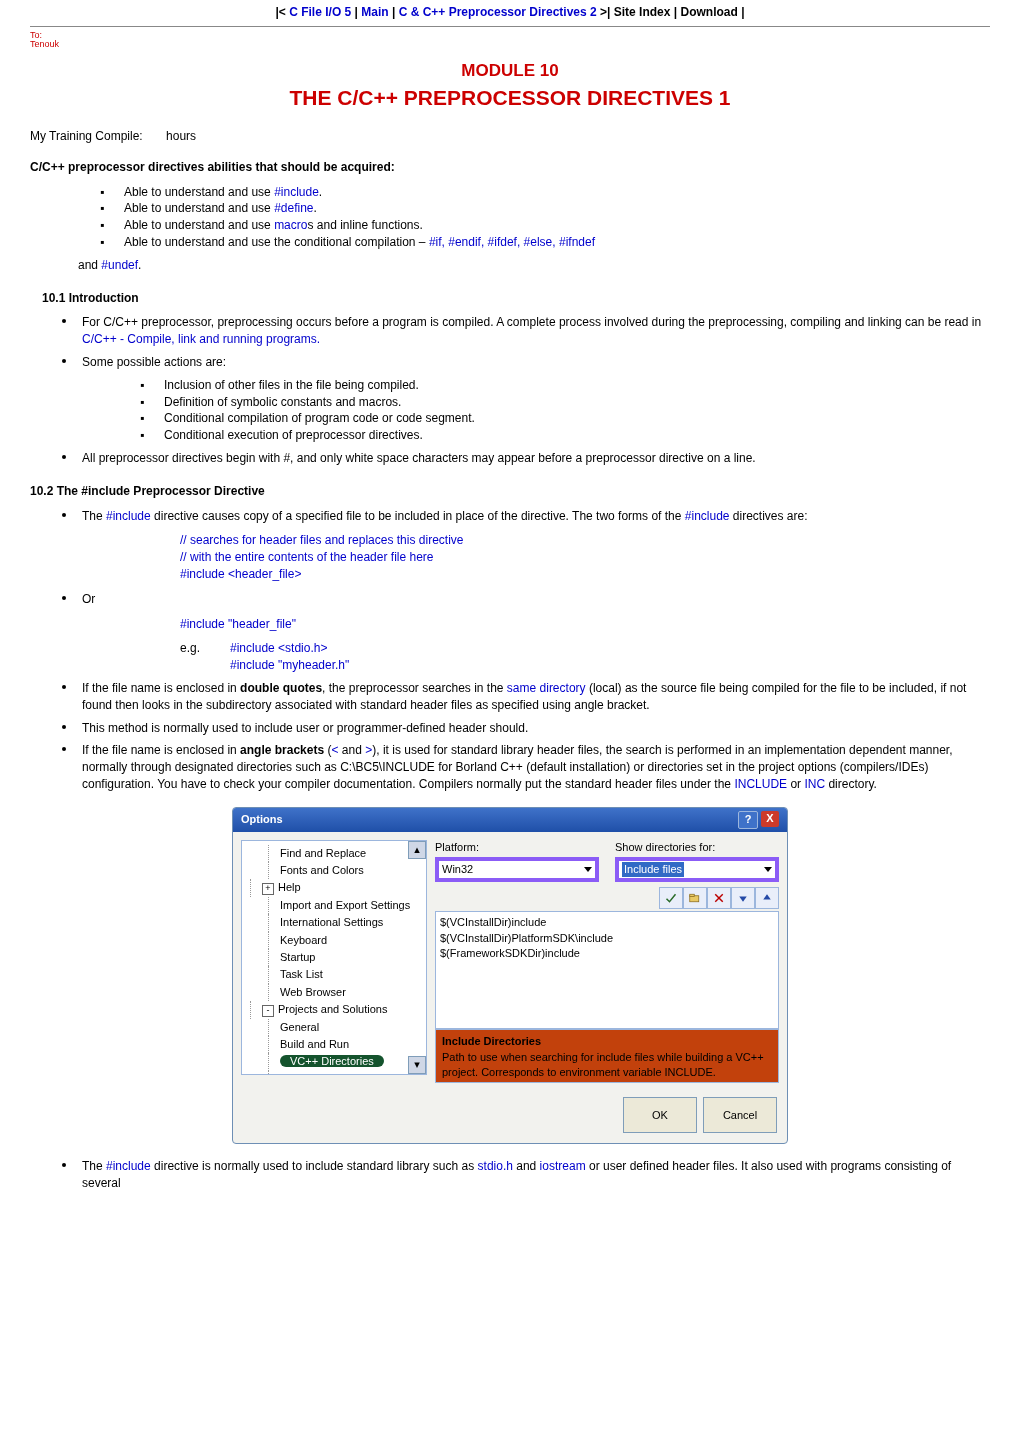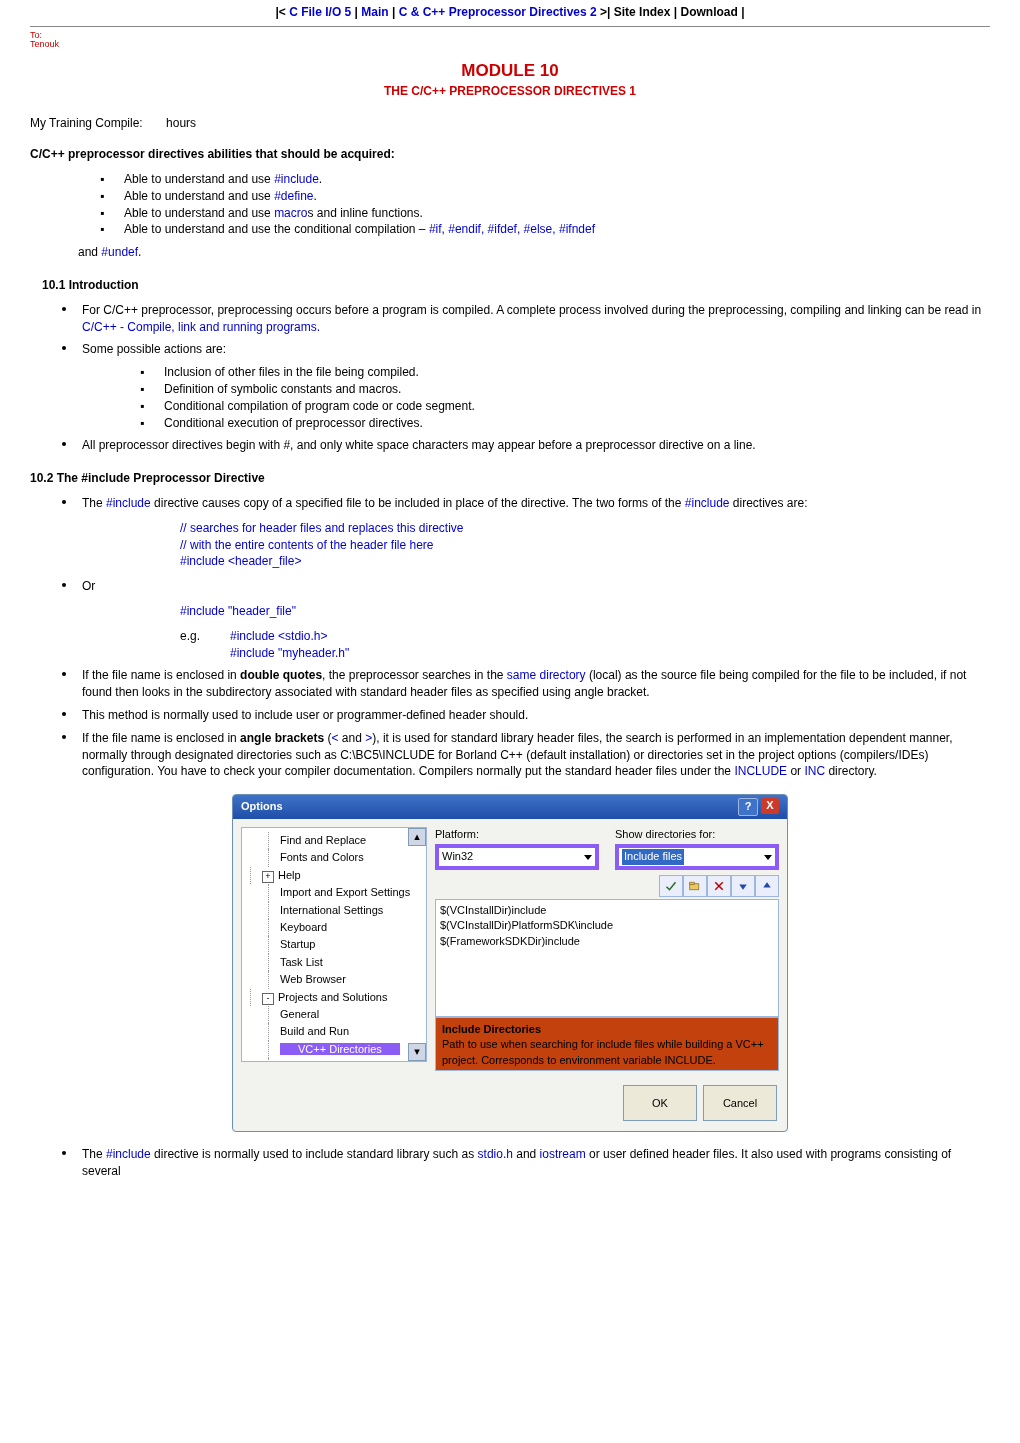--- a/index.html
+++ b/index.html
@@ -15,21 +15,21 @@
   .topbar {
     text-align: center;
     font-size: 12px;
     font-weight: bold;
     padding: 4px 0;
   }
   .topbar .link { font-weight: bold; }
   hr { border: none; border-top: 1px solid #888; margin: 1px 0 4px; }
   .brand { font-size: 9px; color: #cc0000; line-height: 1; margin: 2px 0 6px 0; }
   .title1 { color: #cc0000; text-align: center; font-size: 17px; font-weight: bold; margin-top: 10px; }
-  .title2 { color: #cc0000; text-align: center; font-size: 12px; font-weight: bold; margin-bottom: 16px; }
+  .title2 { color: #cc0000; text-align: center; font-size: 21px; font-weight: bold; margin-bottom: 16px; }
   .section-h { font-weight: bold; margin: 14px 0 8px; }
   .sub-h { font-weight: bold; margin: 16px 0 8px 12px; }
   ul.bulleted { list-style: none; padding-left: 70px; margin: 6px 0; }
   ul.bulleted li::before { content: "▪"; display:inline-block; width: 24px; }
   ul.round { list-style: none; padding-left: 42px; margin: 6px 0; }
   ul.round > li { position: relative; padding-left: 10px; margin: 6px 0; }
   ul.round > li::before { content: ""; position: absolute; left: -10px; top: 5px; width: 4px; height: 4px; border-radius:50%; background:#000; }
   ul.inner { list-style: none; padding-left: 55px; margin: 4px 0; }
   ul.inner li::before { content: "▪"; display:inline-block; width: 24px; }
   .blue { color: #0000cc; }
@@ -44,21 +44,21 @@
   .dlg-title .qx { display:flex; gap:3px;}
   .dlg-title .wbtn{ width:18px;height:16px;background:#cc3a2a;color:#fff;text-align:center;border-radius:2px;font-weight:bold;line-height:15px;}
   .dlg-title .qbtn{ width:18px;height:16px;background:#3f72c9;border:1px solid #9cb6dd;color:#fff;text-align:center;border-radius:2px;line-height:14px;font-weight:bold;}
   .dlg-body { display:flex; padding:8px; gap:8px;}
   .tree { width:180px; height:225px; border:1px solid #9cb6dd; background:#fff; overflow:auto; padding:4px 2px; }
   .tree-item { white-space:nowrap; padding:1px 0 1px 18px; position:relative;}
   .tree-item.lvl2{ padding-left:36px;}
   .tree-item::before{content:"";position:absolute;left:6px;top:0;bottom:0;border-left:1px dotted #999;}
   .tree-item.lvl2::before{left:24px;}
   .box{display:inline-block;width:10px;height:10px;border:1px solid #666;text-align:center;line-height:8px;font-size:9px;margin-right:4px;background:#fff;}
-  .sel { background:#8b5cf6; color:#fff; padding:0 18px;}
+  .sel { background:#14532d; color:#fff; padding:0 10px;border-radius:6px;}
   .rpanel{ flex:1; }
   .lblrow{ display:flex; gap:16px;}
   .lblrow div{ flex:1;}
   .selbox{ border:4px solid #8b5cf6; background:#fff; padding:1px 3px; display:flex; justify-content:space-between; align-items:center; margin-top:2px;}
   .selbox.blue .txt{ background:#316ac5;color:#fff;padding:0 2px;}
   .dd{ width:0;height:0;border-left:4px solid transparent;border-right:4px solid transparent;border-top:5px solid #000;}
   .tbar{ display:flex; justify-content:flex-end; gap:0; margin:5px 0 2px;}
   .tbtn{ width:22px;height:20px;border:1px solid #9cb6dd;background:#e9eefa;display:flex;align-items:center;justify-content:center;}
   .listbox{ border:1px solid #9cb6dd; background:#fff; height:110px; padding:3px 4px; font-size:11px; overflow:auto;}
   .desc{ border:1px solid #9cb6dd; background:#c2410c; margin-top:0; padding:4px 6px; font-size:11px; height:44px;}

